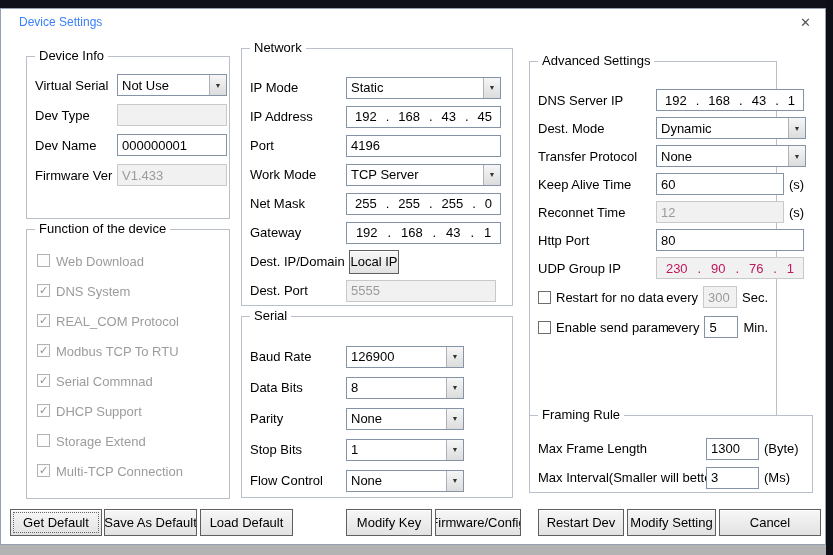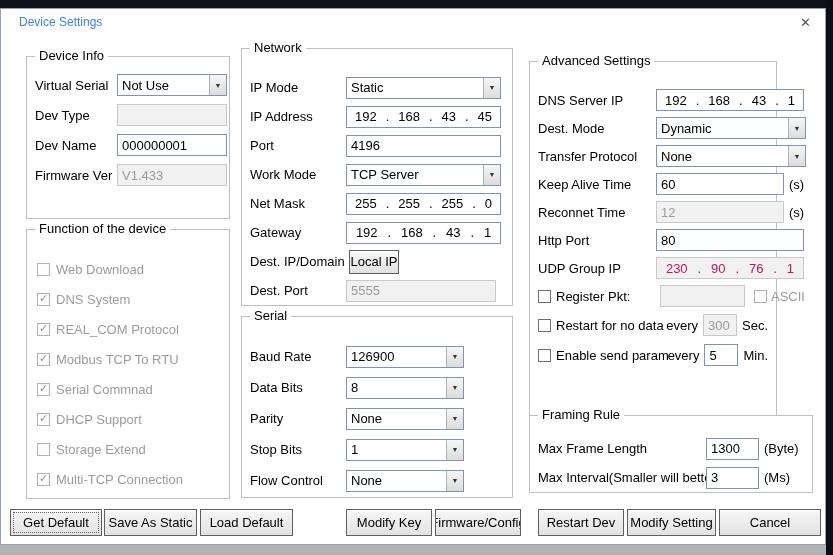--- a/index.html
+++ b/index.html
@@ -27,21 +27,21 @@
 .carrow{width:17px;flex:none;display:flex;align-items:center;justify-content:center;font-size:7px;color:#333;background:linear-gradient(#f6f6f6,#dcdcdc);border-left:1px solid #aab2bc}
 .cb{width:13px;height:13px;border:1px solid #6f6f6f;background:#fff;display:inline-flex;align-items:center;justify-content:center;flex:none}
 .cb .mark{font-size:11px;line-height:1;color:#111;margin-top:-1px}
 .cb.dis{border-color:#b2b2b2;background:#fdfdfd}
 .cb.dis .mark{color:#8f8f8f}
 .gray{color:#9c9c9c}
 .btn{font-size:13px;color:#000;background:linear-gradient(#f7f7f7,#e2e2e2);border:1px solid #5f5f5f;box-shadow:inset 0 1px 0 #fff;display:flex;align-items:center;justify-content:center;white-space:nowrap;overflow:hidden;cursor:pointer}
 .btn.focus{outline:1px dotted #666;outline-offset:-4px}
 .bbtn{position:absolute;top:500px;height:27px}
 .unit{margin-left:5px;white-space:nowrap}
-.fitem{display:flex;align-items:center;height:30px;padding:0 10px}
+.fitem{display:flex;height:30px;padding:0 10px}
 .flbl{margin-left:6px;color:#9c9c9c;white-space:nowrap;font-size:13px}
 .sep{padding:0 1px}
 </style>
 </head>
 <body>
 
 <div class="strip-bottom"></div>
 <div class="strip-right"></div>
 
 <div id="dialog">
@@ -287,31 +287,20 @@
         <div class="ipf dis" style="width:148px">
           <span>230</span>
             <span class="sep">.</span>
             <span>90</span>
             <span class="sep">.</span>
             <span>76</span>
             <span class="sep">.</span>
             <span>1</span>
         </div>
       </div>
-      <div class="row h28">
-        <span class="cb">
-            <span class="mark"></span>
-          </span>
-        <span class="lbl w104" style="margin-left:5px">Register Pkt:</span>
-        <div class="tf dis" style="width:85px"></div>
-        <span class="cb dis" style="margin-left:9px">
-            <span class="mark"></span>
-          </span>
-        <span class="lbl gray" style="margin-left:4px">ASCII</span>
-      </div>
       <div class="row h30">
         <span class="cb">
             <span class="mark"></span>
           </span>
         <span class="lbl fl1" style="margin-left:5px">Restart for no data</span>
         <span class="lbl">every</span>
         <div class="tf dis" style="width:34px;margin:8px 5px">300</div>
         <span class="lbl">Sec.</span>
       </div>
       <div class="row h30">
@@ -336,21 +325,21 @@
       </div>
       <div class="row h29">
         <span class="lbl fl1">Max Interval(Smaller will better)</span>
         <div class="tf" style="width:53px">3</div>
         <span class="unit" style="width:40px">(Ms)</span>
       </div>
     </div>
   </div>
 
   <div class="btn bbtn focus" style="left:9px;width:92px">Get Default</div>
-  <div class="btn bbtn" style="left:103px;width:93px">Save As Static</div>
+  <div class="btn bbtn" style="left:103px;width:93px">Save As Default</div>
   <div class="btn bbtn" style="left:199px;width:93px">Load Default</div>
   <div class="btn bbtn" style="left:345px;width:86px">Modify Key</div>
   <div class="btn bbtn" style="left:434px;width:86px">Firmware/Config</div>
   <div class="btn bbtn" style="left:537px;width:86px">Restart Dev</div>
   <div class="btn bbtn" style="left:626px;width:89px">Modify Setting</div>
   <div class="btn bbtn" style="left:718px;width:102px">Cancel</div>
 
 </div>
 
 </body></html>

